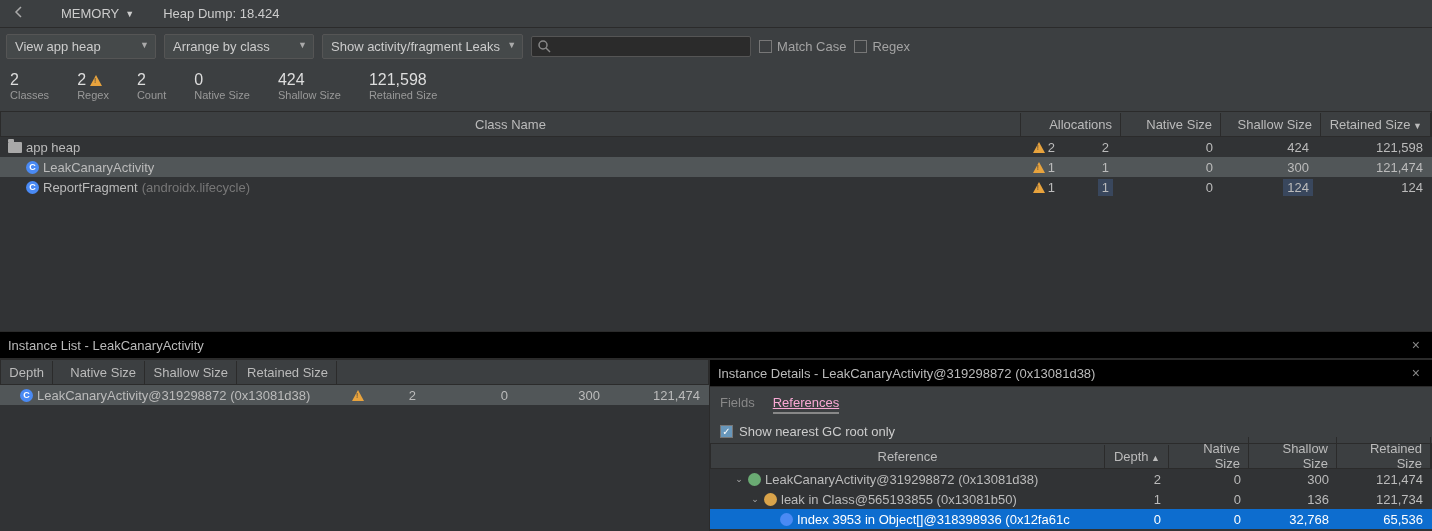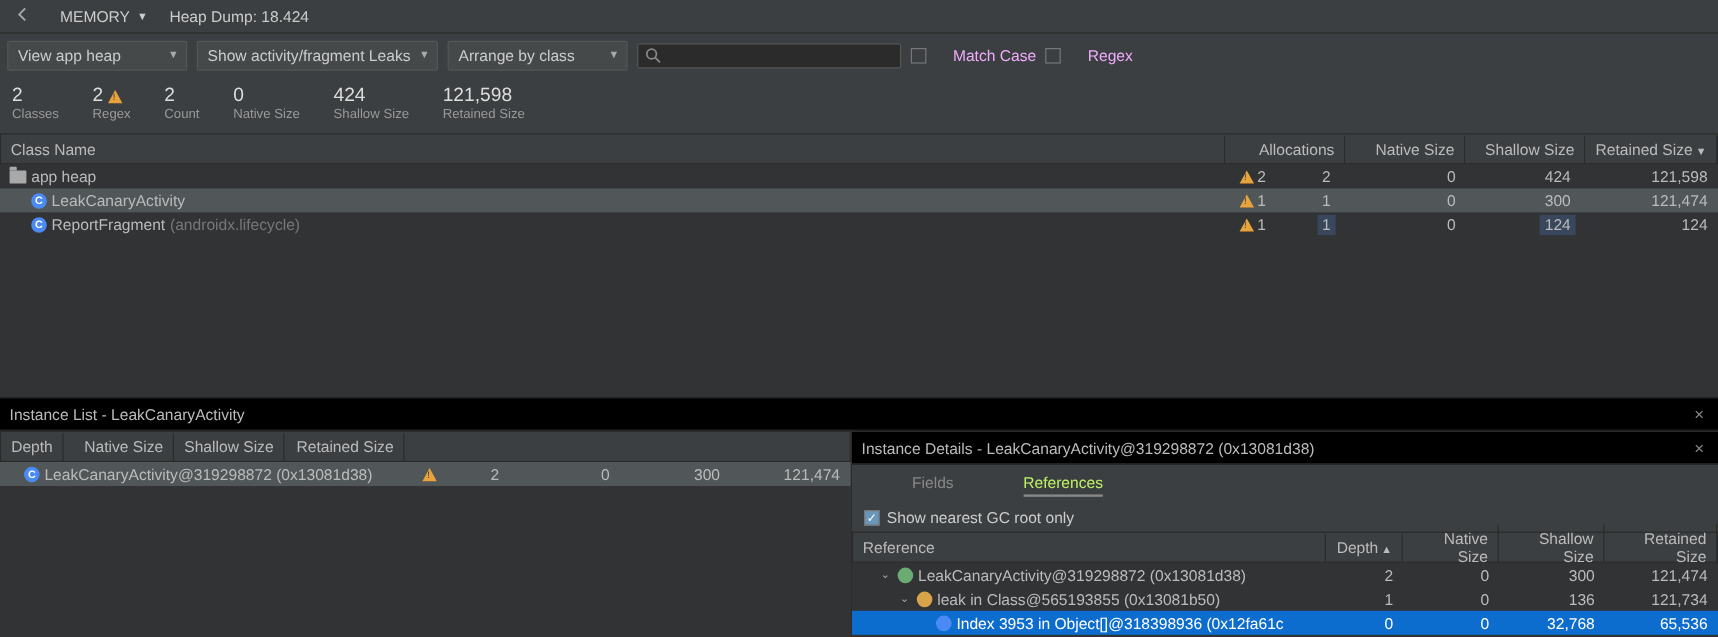--- a/index.html
+++ b/index.html
@@ -1,38 +1,38 @@
 <!DOCTYPE html>
 <html><head>
 <meta charset="utf-8">
 <style>
 * { margin: 0; padding: 0; box-sizing: border-box; font-family: -apple-system, "Segoe UI", Arial, sans-serif; }
 body { background: #3c3f41; color: #bbbbbb; font-size: 13px; width: 1432px; height: 531px; overflow: hidden; display: flex; flex-direction: column; }
-.topbar { display: flex; align-items: center; height: 28px; padding: 0 6px; border-bottom: 1px solid #2b2b2b; gap: 10px; }
+.topbar { display: flex; align-items: center; height: 28px; padding: 0 6px; border-bottom: 1px solid #2b2b2b; gap: 21px; }
 .icon-btn { background: none; border: none; color: #aaa; cursor: pointer; padding: 2px 6px; }
 .topbar .memory-dd { display: flex; align-items: center; gap: 6px; padding: 2px 8px; color: #ccc; cursor: pointer; }
 .topbar .heap-label { color: #ccc; }
 .toolbar { display: flex; align-items: center; gap: 8px; padding: 6px 6px; }
 .select { background: #45494a; border: 1px solid #555; color: #ccc; padding: 4px 22px 4px 8px; border-radius: 2px; position: relative; cursor: pointer; min-width: 150px; }
 .select::after { content: "▼"; position: absolute; right: 6px; top: 5px; font-size: 9px; color: #aaa; }
 .search-wrap { display: flex; align-items: center; background: #2b2b2b; border: 1px solid #555; border-radius: 2px; padding: 2px 6px; width: 220px; }
 .search-wrap svg { flex-shrink: 0; }
 .search-wrap input { background: transparent; border: none; outline: none; color: #ccc; width: 100%; margin-left: 4px; }
-.chk { display: flex; align-items: center; gap: 22px; color: #f0abfc; cursor: pointer; }
+.chk { display: flex; align-items: center; gap: 5px; color: #a3a3a3; cursor: pointer; }
 .chk .box { width: 13px; height: 13px; border: 1px solid #777; background: #3c3f41; }
 .stats { display: flex; gap: 28px; padding: 6px 10px 10px 10px; }
 .stat .big { font-size: 16px; color: #ddd; }
 .stat .small { font-size: 11px; color: #999; }
 .stat.warn .big { display: flex; align-items: center; gap: 4px; }
 .warn-icon { display: inline-block; width: 0; height: 0; border-left: 6px solid transparent; border-right: 6px solid transparent; border-bottom: 11px solid #e8a33d; position: relative; }
 .warn-icon::after { content: "!"; position: absolute; left: -2px; top: 1px; font-size: 8px; color: #3c3f41; }
 .table-header { display: flex; background: #3c3f41; border: 1px solid #2b2b2b; height: 26px; align-items: center; }
 .th, .td { padding: 4px 8px; text-align: right; }
 .th { color: #bbb; border-right: 1px solid #2b2b2b; }
-.th.left, .td.left { text-align: left; }
+.th.left, .td.left { text-align: center; }
 .col-name { flex: 1; }
 .col-num { width: 100px; }
 .sort-desc::after { content: " ▼"; font-size: 9px; }
 .sort-asc::after { content: " ▲"; font-size: 9px; }
 .tbody { flex: 1; overflow: auto; background: #313335; }
 .row { display: flex; height: 20px; align-items: center; cursor: pointer; }
 .row.selected { background: #4b6eaf22; }
 .row.hl { background: #515658; }
 .row .td { border-right: 1px solid #2b2b2b00; }
 .tree-cell { display: flex; align-items: center; gap: 4px; }
@@ -41,22 +41,22 @@
 .class-icon { width: 13px; height: 13px; border-radius: 50%; background: #4a8af4; display: inline-flex; align-items: center; justify-content: center; font-size: 9px; color: #fff; font-weight: bold; }
 .obj-icon { width: 13px; height: 13px; border-radius: 50%; display: inline-flex; align-items: center; justify-content: center; font-size: 9px; color: #fff; font-weight: bold; }
 .pkg { color: #777; }
 .warn-cell { display: flex; align-items: center; gap: 3px; justify-content: flex-end; }
 .panel-header { background: #000000; padding: 5px 8px; border-top: 1px solid #2b2b2b; border-bottom: 1px solid #2b2b2b; display: flex; align-items: center; justify-content: space-between; }
 .close-x { color: #888; cursor: pointer; font-size: 14px; padding: 0 4px; }
 .bottom-split { display: flex; height: 172px; }
 .instance-panel { width: 710px; display: flex; flex-direction: column; border-right: 1px solid #2b2b2b; }
 .details-panel { flex: 1; display: flex; flex-direction: column; }
 .tabs { display: flex; gap: 18px; padding: 6px 10px; }
-.tab { color: #888; cursor: pointer; padding: 2px 0; margin-left: 40px; }
-.tab.active { color: #bef264; border-bottom: 2px solid #888; }
+.tab { color: #888; cursor: pointer; padding: 2px 0; }
+.tab.active { color: #f9a8d4; border-bottom: 2px solid #888; text-decoration: underline; }
 .chk2 { display: flex; align-items: center; gap: 6px; padding: 4px 10px; color: #ccc; cursor: pointer; }
 .chk2 .box { width: 13px; height: 13px; border: 1px solid #777; background: #6897bb; display: inline-flex; align-items: center; justify-content: center; color: #fff; font-size: 10px; }
 .ref-row.selected { background: #0d6dcf; color: #fff; }
 .ref-row.selected .td { color: #fff; }
 .expand { display: inline-block; width: 10px; font-size: 9px; color: #aaa; }
 .upper-table-area { flex: 1; display: flex; flex-direction: column; min-height: 0; }
 .col-warn { width: 40px; }
 .hl-cell { background: #4b6eaf55; }
 .col-s { width: 70px; }
 .col-m { width: 92px; }
@@ -72,22 +72,22 @@
   </button>
   <div class="memory-dd">
     <span>MEMORY</span>
     <span style="font-size:9px;">▼</span>
   </div>
   <span class="heap-label">Heap Dump: 18.424</span>
 </div>
 
 <div class="toolbar">
   <div class="select"><span>View app heap</span></div>
+  <div class="select"><span>Arrange by class</span></div>
   <div class="select" style="min-width:200px;"><span>Show activity/fragment Leaks</span></div>
-  <div class="select"><span>Arrange by class</span></div>
   <div class="search-wrap">
     <svg width="13" height="13" viewBox="0 0 13 13">
         <circle cx="5" cy="5" r="4" stroke="#888" stroke-width="1.5" fill="none"></circle>
         <path d="M8 8 L12 12" stroke="#888" stroke-width="1.5"></path>
       </svg>
     <input type="text" placeholder="" style="">
   </div>
   <label class="chk">
       <span class="box"></span>
       <span>Match Case</span>

